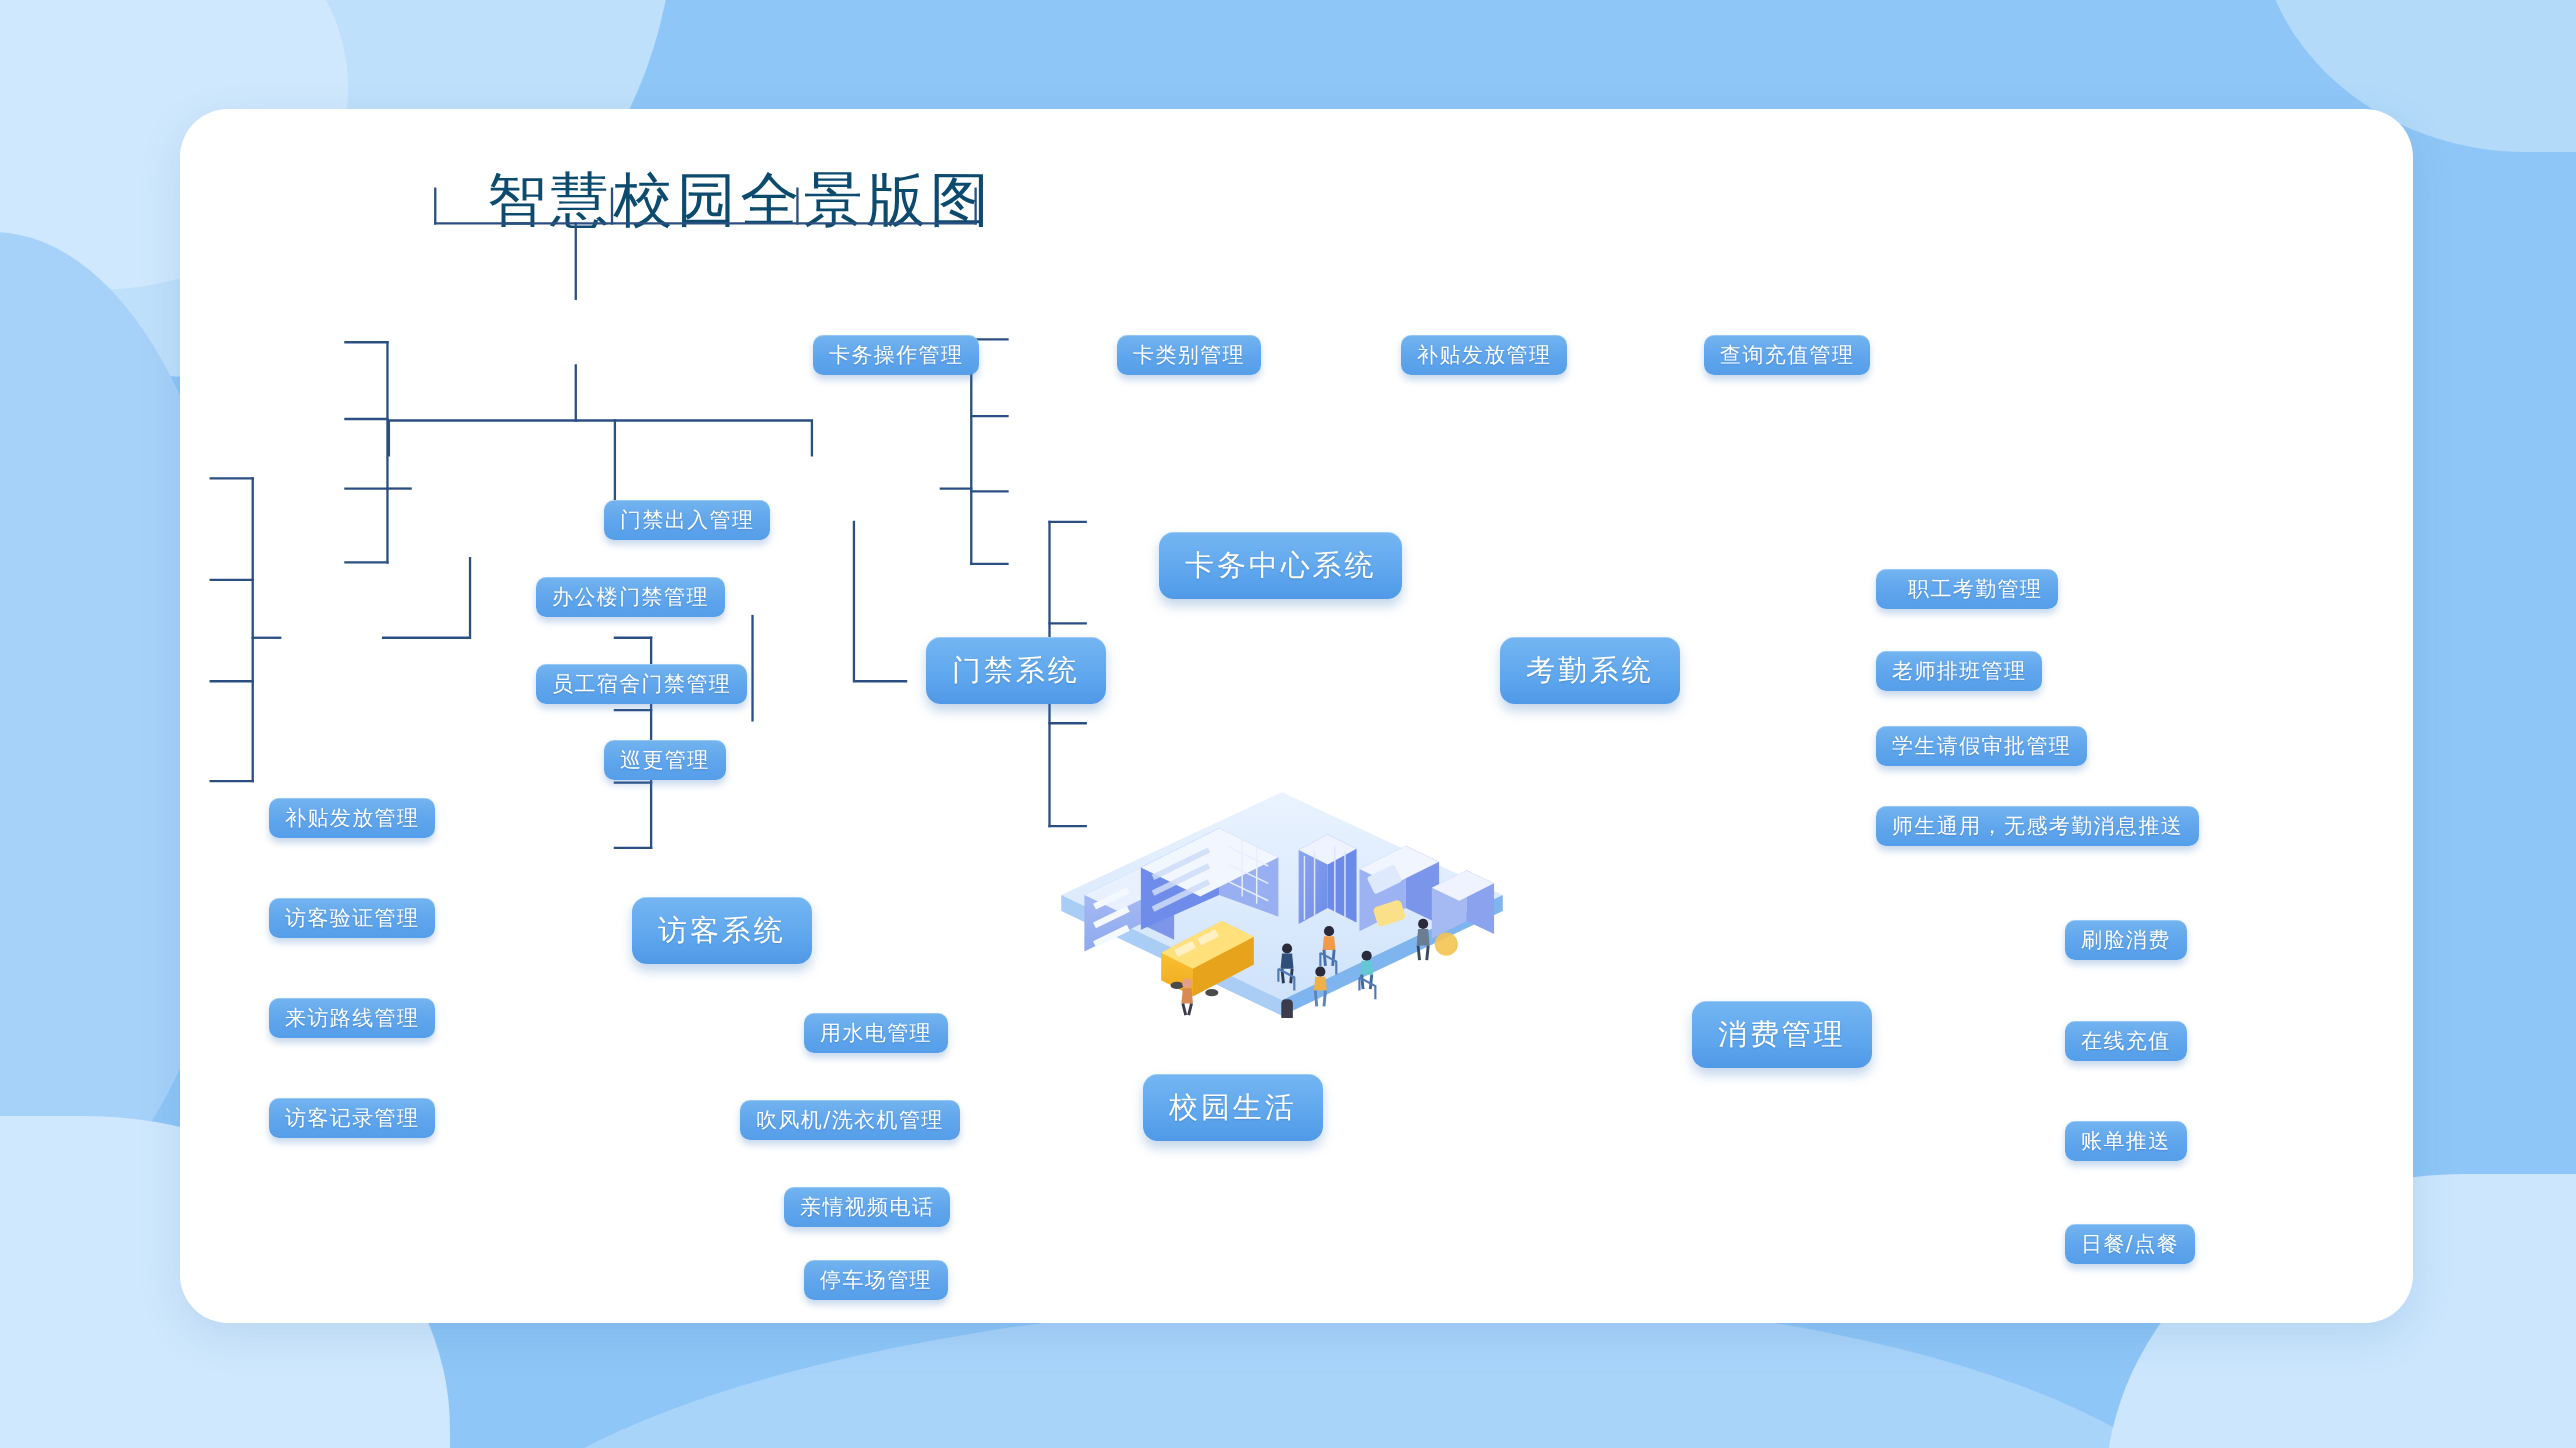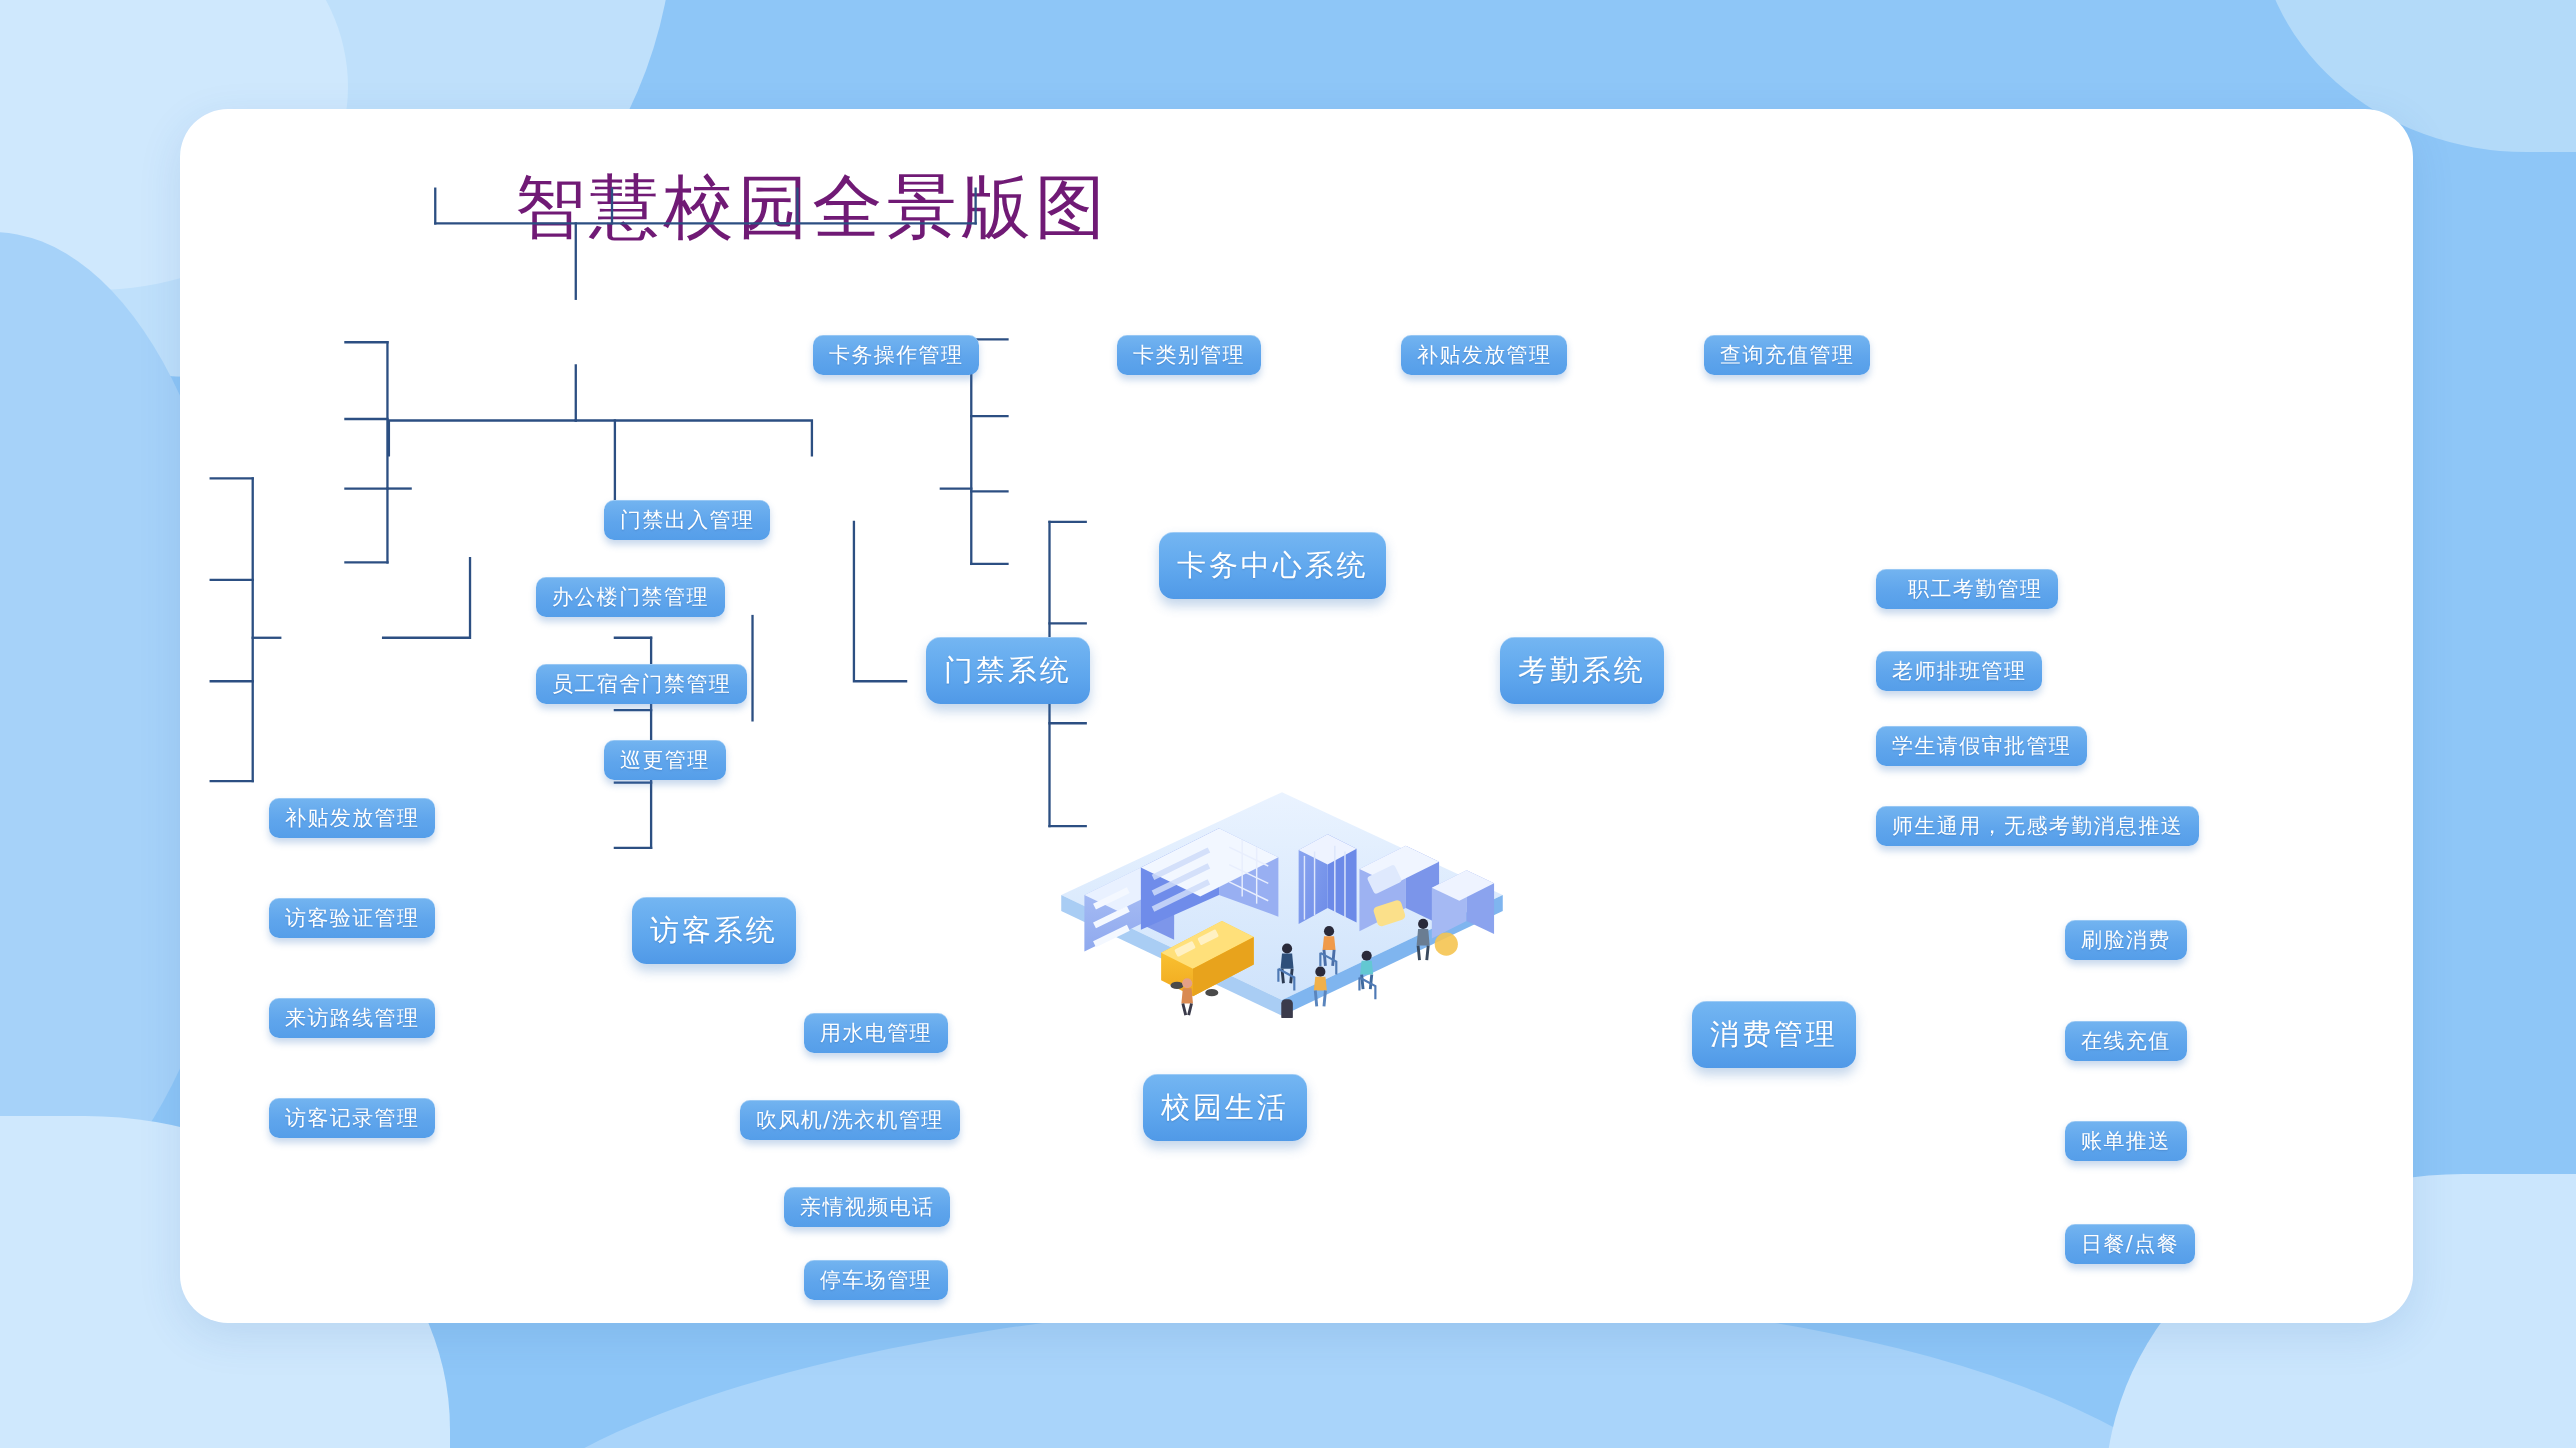--- a/index.html
+++ b/index.html
@@ -44,23 +44,23 @@
   }
   
   #card{
     position:absolute;left:180px;top:109px;width:2233px;height:1214px;
     background:#ffffff;border-radius:48px;
     box-shadow:0 13px 43px rgba(40,90,160,.13);
     overflow:hidden;
   }
   
   #page-title{
-    position:absolute;left:515px;top:161px;
-    font-size:70px;letter-spacing:4.3px;font-weight:400;
-    color:#701a75;
+    position:absolute;left:487px;top:161px;
+    font-size:59px;letter-spacing:4.3px;font-weight:400;
+    color:#0c4a6e;
     font-family:"DejaVu Sans","Liberation Sans",sans-serif;
     text-shadow:0 1.4px 1.4px rgba(255,255,255,.9);
     white-space:nowrap;
   }
   
   #wires{position:absolute;left:180px;top:109px;width:2233px;height:1214px;pointer-events:none;}
   
   #campus-illustration{
     position:absolute;left:1032px;top:714px;width:500px;height:304px;
   }
@@ -74,21 +74,21 @@
     box-shadow:0 4.3px 7.2px rgba(60,120,190,.28), inset 0 0.7px 0 rgba(255,255,255,.35);
     font-family:"DejaVu Sans","Liberation Sans",sans-serif;
     white-space:nowrap;
     letter-spacing:1.4px;
     text-shadow:0 0.7px 1.4px rgba(55,110,175,.45);
   }
   .node.leaf{
     height:40px;border-radius:10px;font-size:21px;padding:0 16px;
   }
   .node.hub{
-    height:67px;border-radius:14.5px;font-size:29px;padding:0 18px;
+    height:67px;border-radius:14.5px;font-size:29px;padding:0 26px;
     letter-spacing:2.9px;
     background:linear-gradient(180deg,#74b6f2 0%,#5ea6ed 60%,#5099e7 100%);
     box-shadow:0 6.5px 11.6px rgba(60,120,190,.30), inset 0 0.7px 0 rgba(255,255,255,.4);
   }
 </style>
 </head>
 <body>
 
 <div id="bg-layer">
   <div class="blob" id="blob-topleft"></div>

